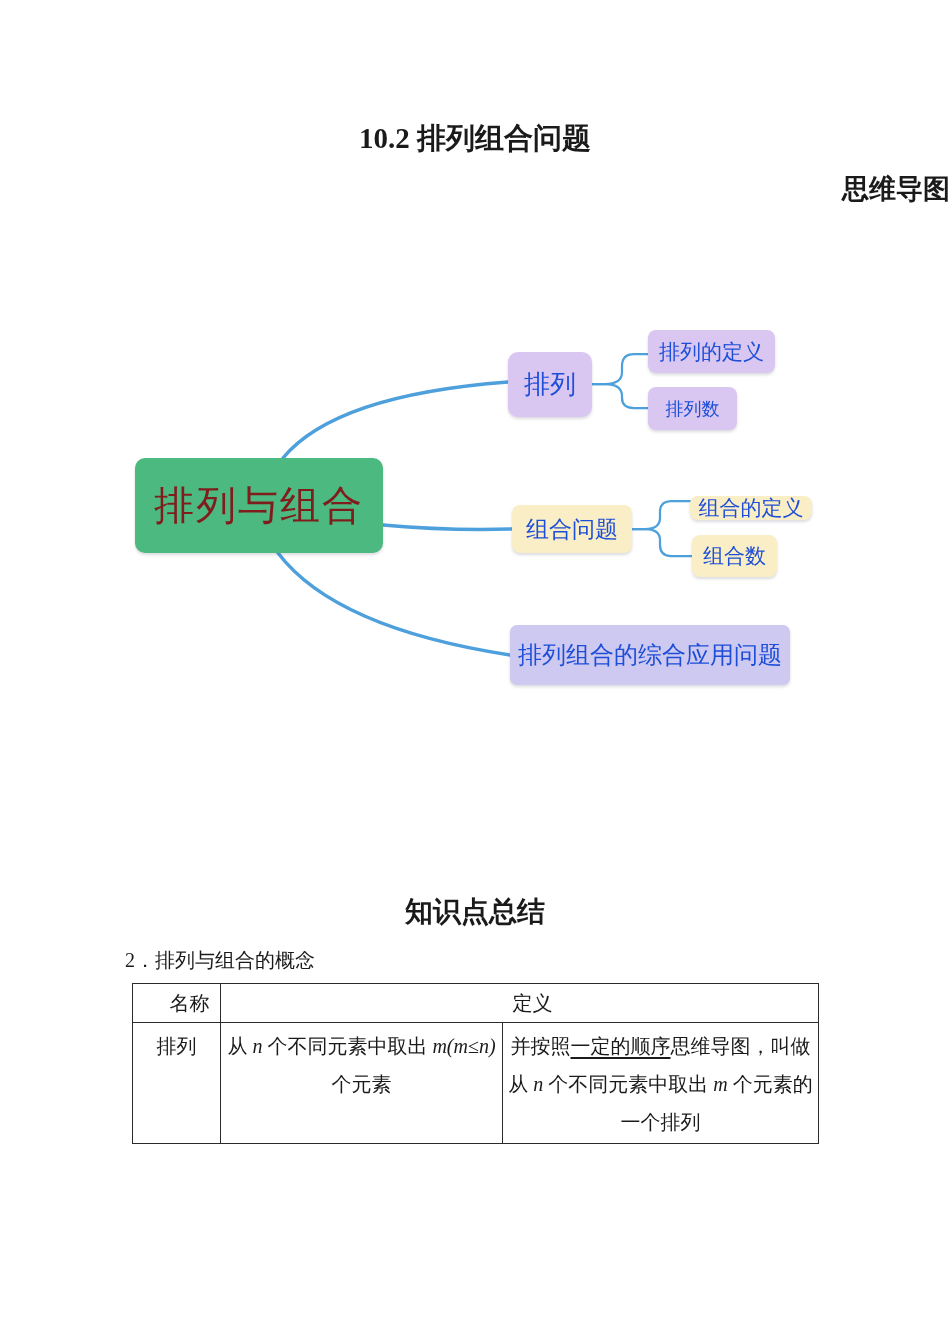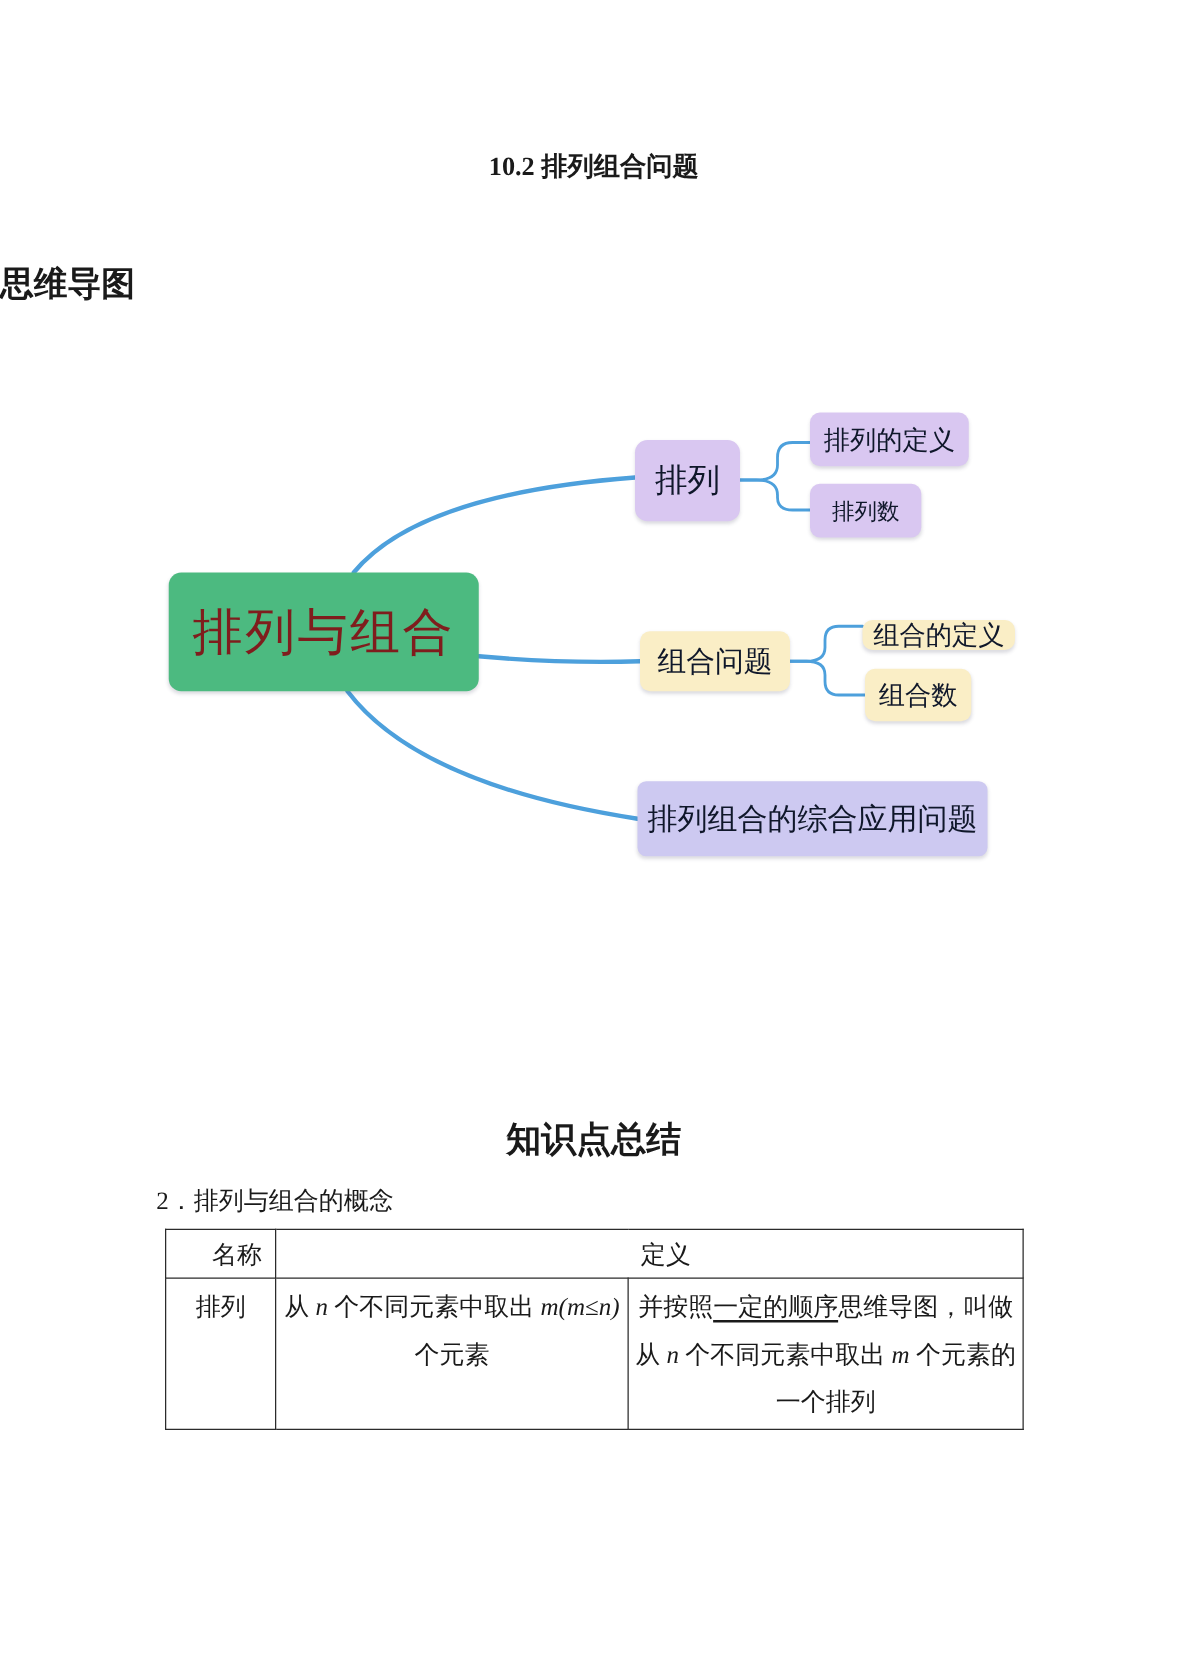--- a/index.html
+++ b/index.html
@@ -9,44 +9,44 @@
     height: 1344px;
     background: #ffffff;
     font-family: "Liberation Serif", serif;
     color: #1a1a1a;
     overflow: hidden;
   }
 
   
   .doc-title {
     position: absolute; left: 0; top: 119px; width: 100%;
-    text-align: center; font-weight: bold; font-size: 21px;
+    text-align: center; font-weight: bold; font-size: 29px;
     font-family: "Liberation Serif", serif;
   }
   .doc-subtitle {
     position: absolute; left: 0; top: 171px; width: 100%;
-    text-align: left; font-weight: bold; font-size: 27px; margin-top: 38px;
+    text-align: right; font-weight: bold; font-size: 27px;
   }
   .section-heading {
     position: absolute; left: 0; top: 893px; width: 100%;
     text-align: center; font-weight: bold; font-size: 28px;
   }
   .item-label {
     position: absolute; left: 125px; top: 947px;
     font-size: 20px;
   }
 
   
   .mindmap { position: absolute; left: 0; top: 310px; width: 950px; height: 400px; }
   .mindmap svg { position: absolute; left: 0; top: 0; }
   .mm-box {
     position: absolute;
     display: flex; align-items: center; justify-content: center;
     font-family: "Liberation Sans", sans-serif;
-    color: #0f172a;
+    color: #1d4ed8;
     box-shadow: 0 2px 3px rgba(60,60,90,0.18);
     box-sizing: border-box;
     white-space: nowrap;
   }
   .mm-root {
     left: 135px; top: 148px; width: 248px; height: 95px;
     background: #4cba80; border-radius: 10px;
     color: #7f1d1d; font-size: 40px; letter-spacing: 2px;
   }
   .mm-perm      { left: 508px; top: 42px;  width: 84px;  height: 65px; background: #d9c7f1; border-radius: 10px; font-size: 26px; }

